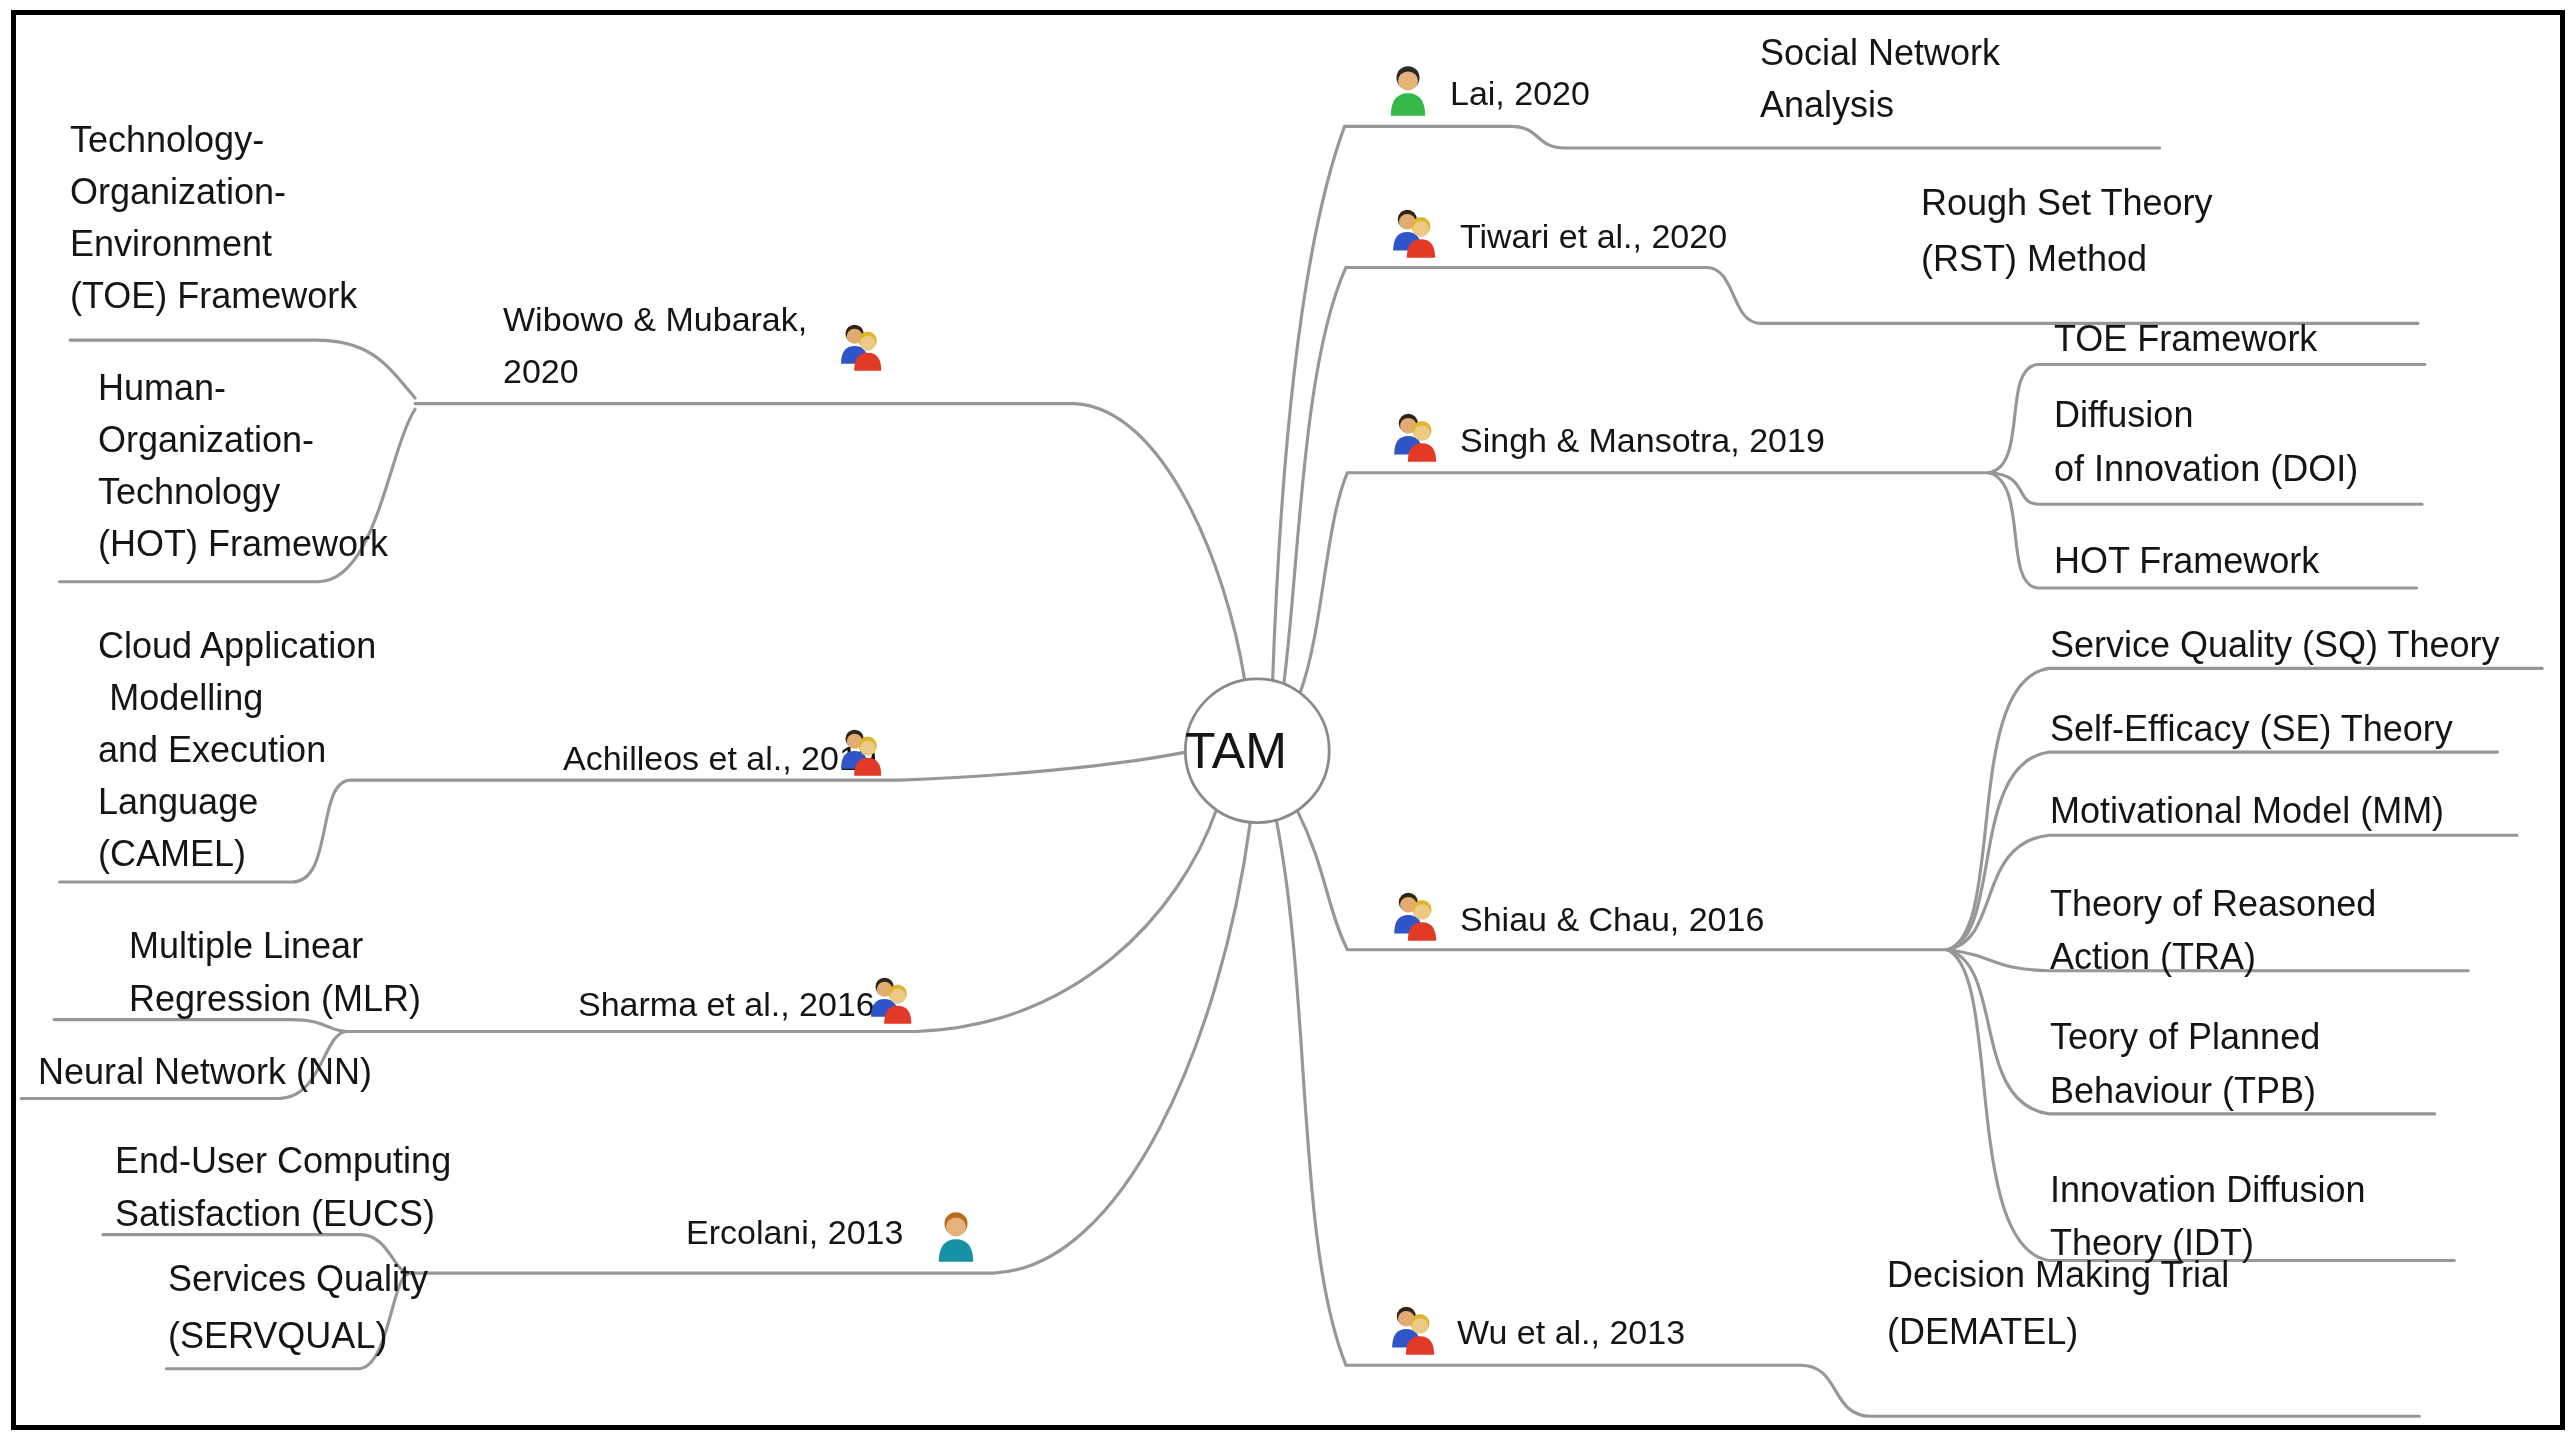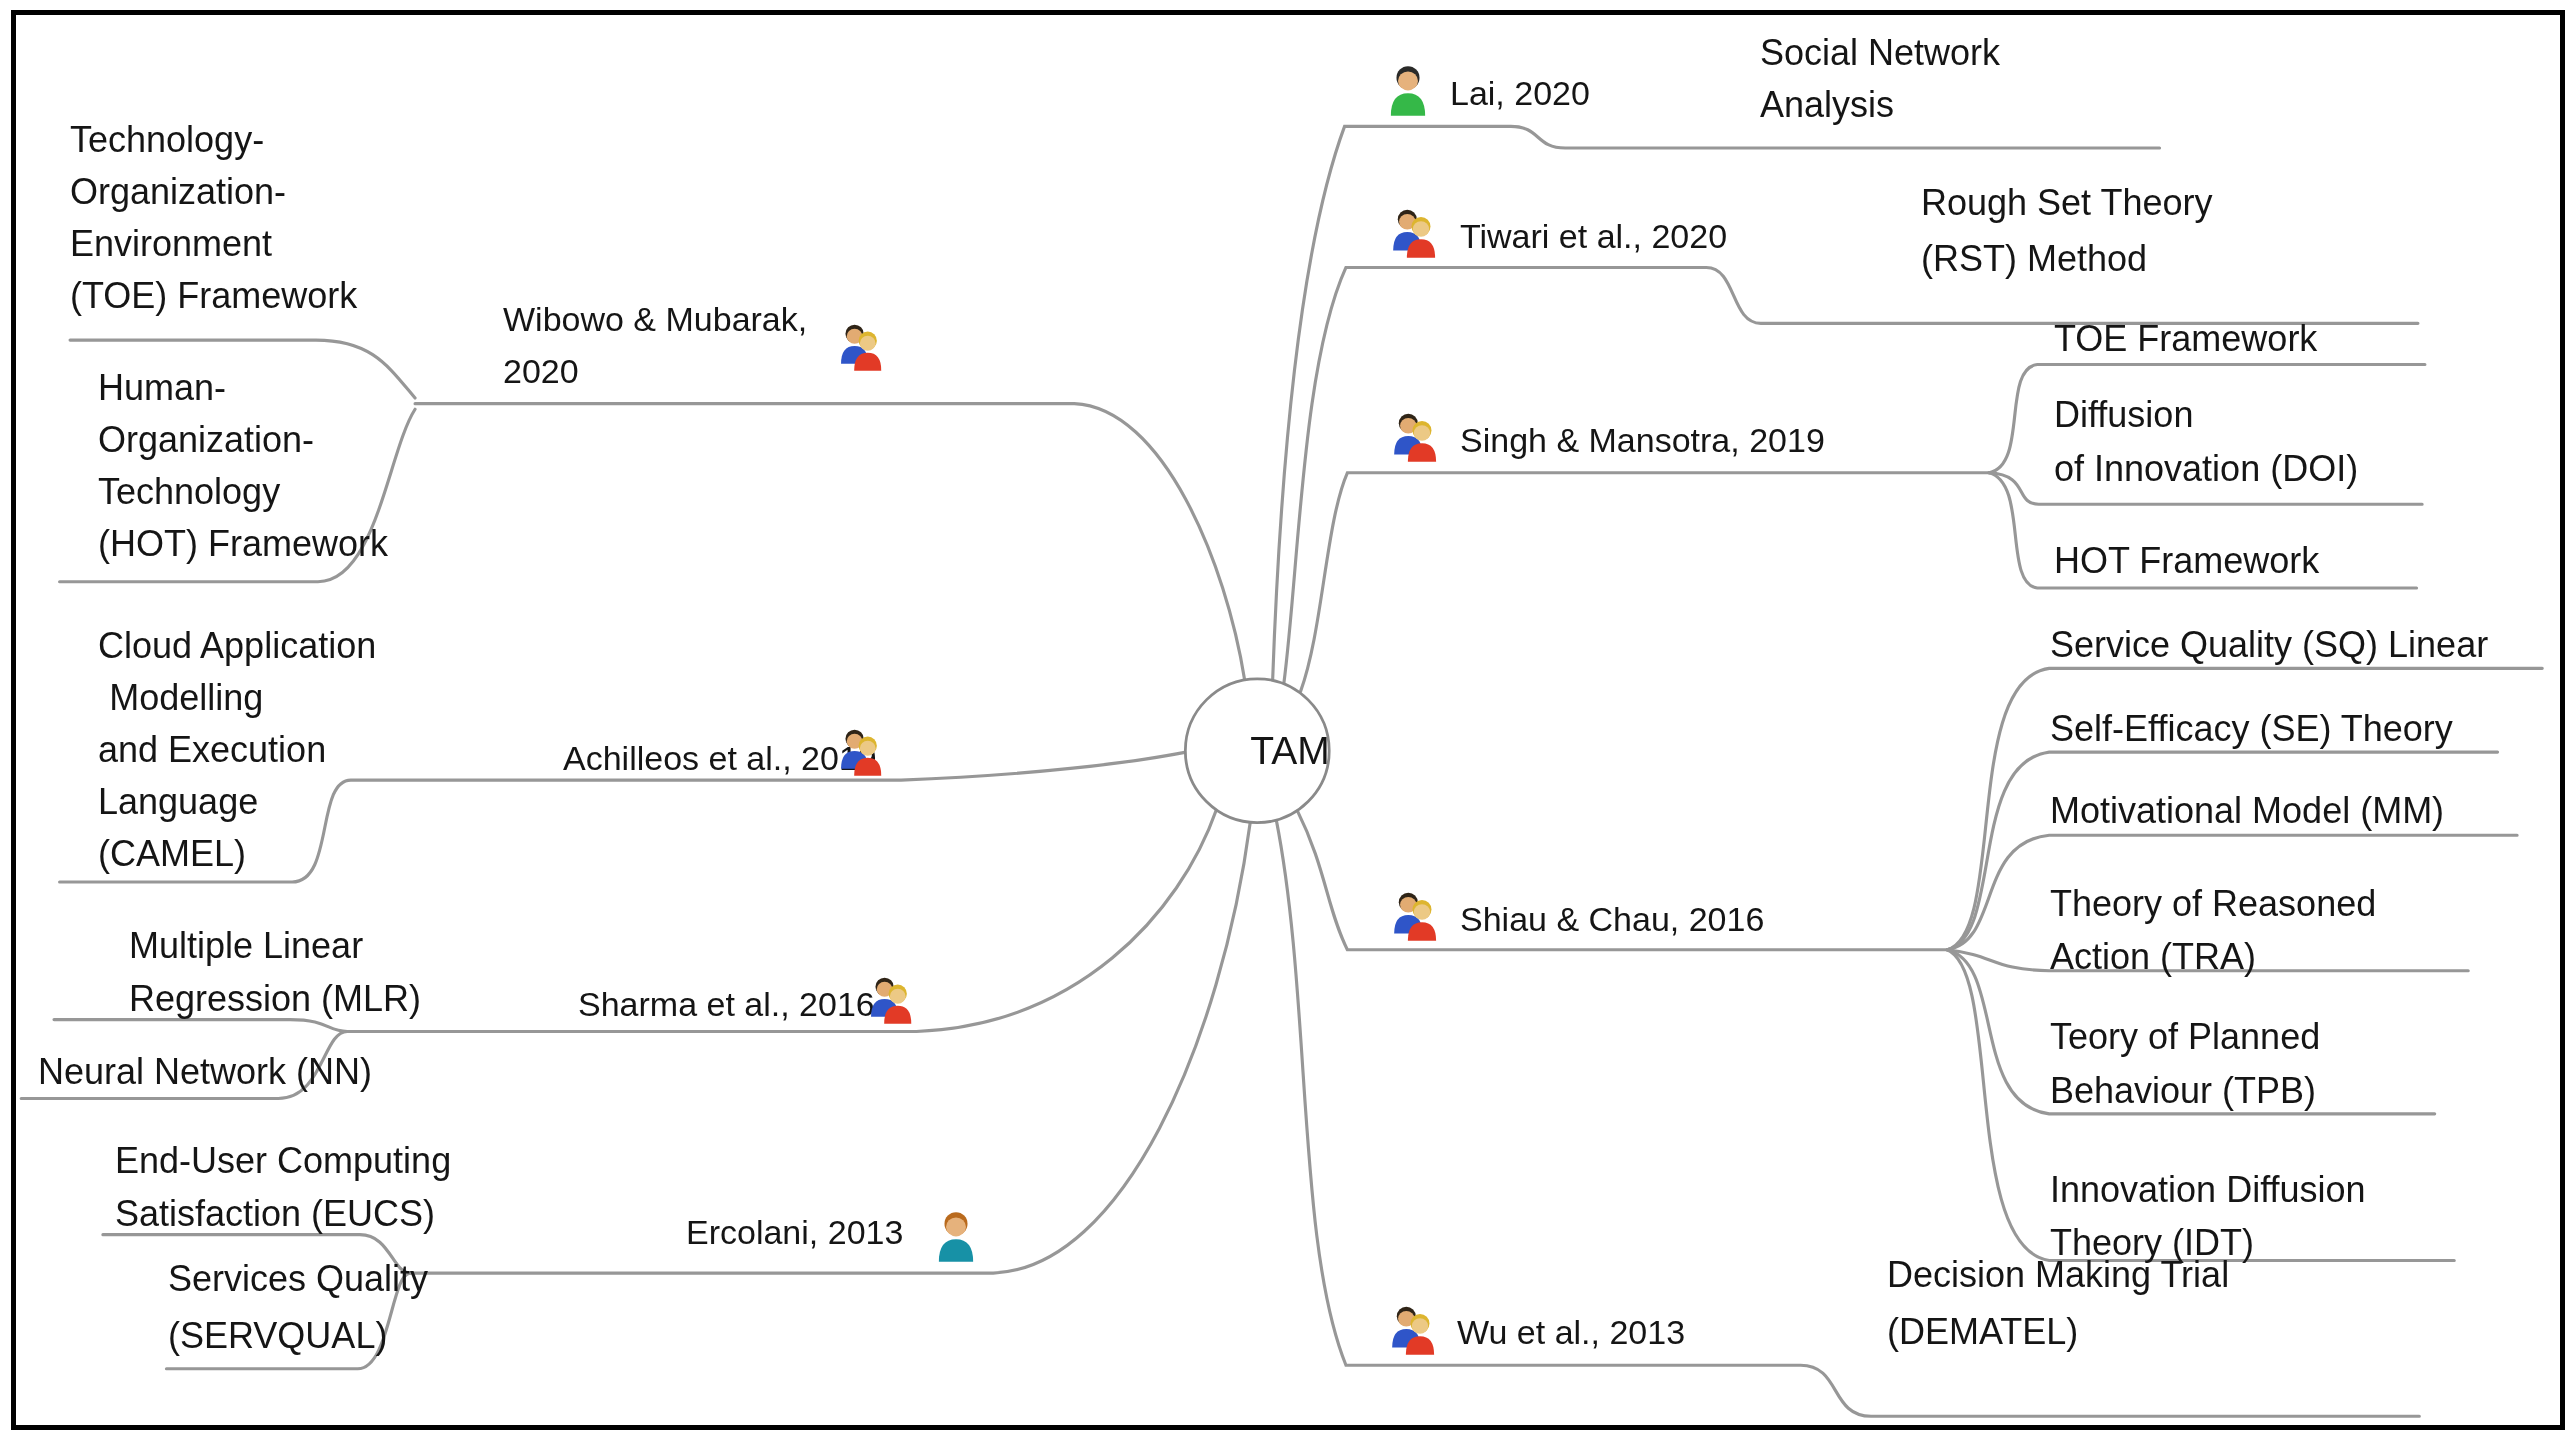--- a/index.html
+++ b/index.html
@@ -4,22 +4,22 @@
 <style>
   html,body{margin:0;padding:0;background:#fff;}
   body{width:2576px;height:1440px;position:relative;overflow:hidden;
        font-family:"Liberation Sans","DejaVu Sans",sans-serif;color:#151515;}
   .frame{position:absolute;left:11.2px;top:9.8px;right:11.2px;bottom:9.8px;border:5.6px solid #000;}
   svg.wires{position:absolute;left:0;top:0;width:2576px;height:1440px;}
   svg.wires path{fill:none;stroke:#979797;stroke-width:4.5;stroke-linecap:round;}
   svg.wires circle{fill:#ffffff;stroke:#8a8a8a;stroke-width:4;}
   .tnode{position:absolute;font-size:36px;line-height:52px;white-space:nowrap;}
   .anode{position:absolute;font-size:34px;line-height:52px;white-space:nowrap;}
-  .center-label{position:absolute;left:1218px;top:679px;width:144px;height:144px;
-       line-height:144px;text-align:center;font-size:39px;}
+  .center-label{position:absolute;left:1185px;top:679px;width:144px;height:144px;
+       line-height:144px;text-align:left;font-size:50px;}
   .picon,.picon2{position:absolute;}
   .ctr{}
   .lh74{line-height:52px;} .lh76{line-height:53px;margin-top:9px;} .lh78{line-height:54px;}
   .lh80{line-height:56px;} .lh82{line-height:57px;}
   .hidden-defs{position:absolute;width:0;height:0;}
 </style>
 </head>
 <body>
 
 <svg class="hidden-defs" aria-hidden="true">
@@ -212,21 +212,21 @@
   <div>TOE Framework</div>
 </div>
 <div class="tnode lh78" style="left:2054px;top:388px">
   <div>Diffusion</div>
   <div>of Innovation (DOI)</div>
 </div>
 <div class="tnode" style="left:2054px;top:535px">
   <div>HOT Framework</div>
 </div>
 <div class="tnode" style="left:2050px;top:619px">
-  <div>Service Quality (SQ) Linear</div>
+  <div>Service Quality (SQ) Theory</div>
 </div>
 <div class="tnode" style="left:2050px;top:703px">
   <div>Self-Efficacy (SE) Theory</div>
 </div>
 <div class="tnode" style="left:2050px;top:785px">
   <div>Motivational Model (MM)</div>
 </div>
 <div class="tnode lh76" style="left:2050px;top:868px">
   <div>Theory of Reasoned</div>
   <div>Action (TRA)</div>

